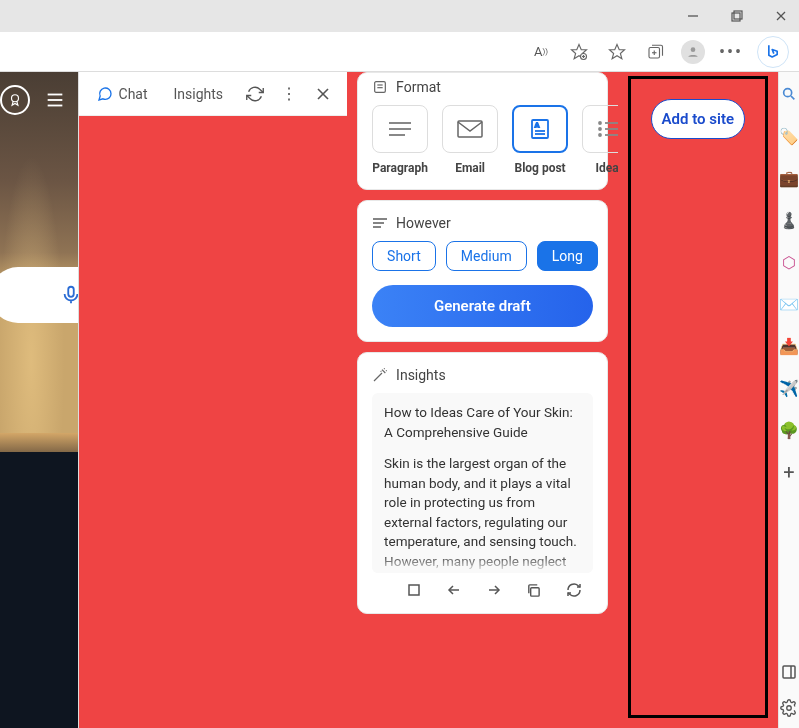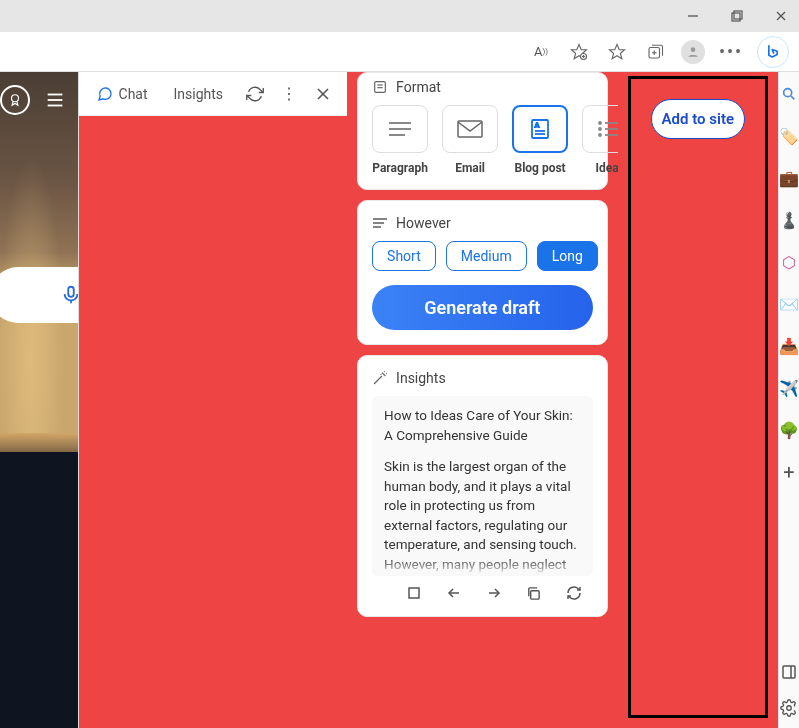--- a/index.html
+++ b/index.html
@@ -41,21 +41,21 @@
 .sp-body { flex:1; overflow:hidden; padding:0 10px;}
 .card { background:#fff; border-radius:10px; padding:14px; margin-bottom:10px; border:1px solid #e8e8e8;}
 .section-label { display:flex; align-items:center; gap:8px; font-size:14px; color:#444; margin-bottom:10px;}
 .format-row { display:flex; gap:14px;}
 .fmt-item { display:flex; flex-direction:column; align-items:center; gap:8px; font-size:12px; color:#444;font-weight:bold;}
 .fmt-box { width:56px; height:48px; border:1px solid #ddd; border-radius:8px; display:flex; align-items:center; justify-content:center; color:#666;}
 .fmt-box.active { border:2px solid #1a73e8; color:#1a73e8;}
 .len-row { display:flex; gap:10px;}
 .pill { padding:6px 14px; border:1px solid #1a73e8; border-radius:8px; font-size:14px; color:#1a73e8; background:#fff;}
 .pill.active { background:#1a73e8; color:#fff;}
-.gen-btn { width:100%; padding:12px; border-radius:24px; background:linear-gradient(90deg,#3b82f6,#2563eb); color:#fff; font-size:18px; font-weight:600; border:none; margin-top:14px; text-align:center;}
+.gen-btn { width:100%; padding:12px; border-radius:24px; background:linear-gradient(90deg,#3b82f6,#2563eb); color:#fff; font-size:15px; font-weight:600; border:none; margin-top:14px; text-align:center;}
 .preview-box { background:#f9f9f9; border-radius:6px; padding:10px 12px; font-size:13.5px; color:#333; line-height:1.45; max-height:180px; overflow:hidden; position:relative; margin-top:6px;}
 .preview-box::after{content:'';position:absolute;bottom:0;left:0;right:0;height:18px;background:linear-gradient(transparent,#f9f9f9);}
 .preview-tools { display:flex; justify-content:flex-end; gap:22px; padding:8px 10px; color:#555;}
 .preview-tools .pt{width:18px;height:18px;display:flex;align-items:center;justify-content:center;}
 .addsite-wrap { border:3px solid #000; padding:20px; margin:4px 10px 10px;}
 .addsite { width:100%; padding:10px; border-radius:22px; border:1.5px solid #1a4bcc; color:#1a4bcc; background:#fff; font-size:15px; font-weight:600; text-align:center;}
 
 .rightrail { width:44px; background:#fafafa; border-left:1px solid #e5e5e5; display:flex; flex-direction:column; align-items:center; padding-top:12px; gap:22px;}
 .rail-ic { width:20px; height:20px; font-size:16px; display:flex;align-items:center;justify-content:center;}
 .rail-bottom { margin-top:auto; margin-bottom:10px; display:flex; flex-direction:column; gap:16px; align-items:center;}

